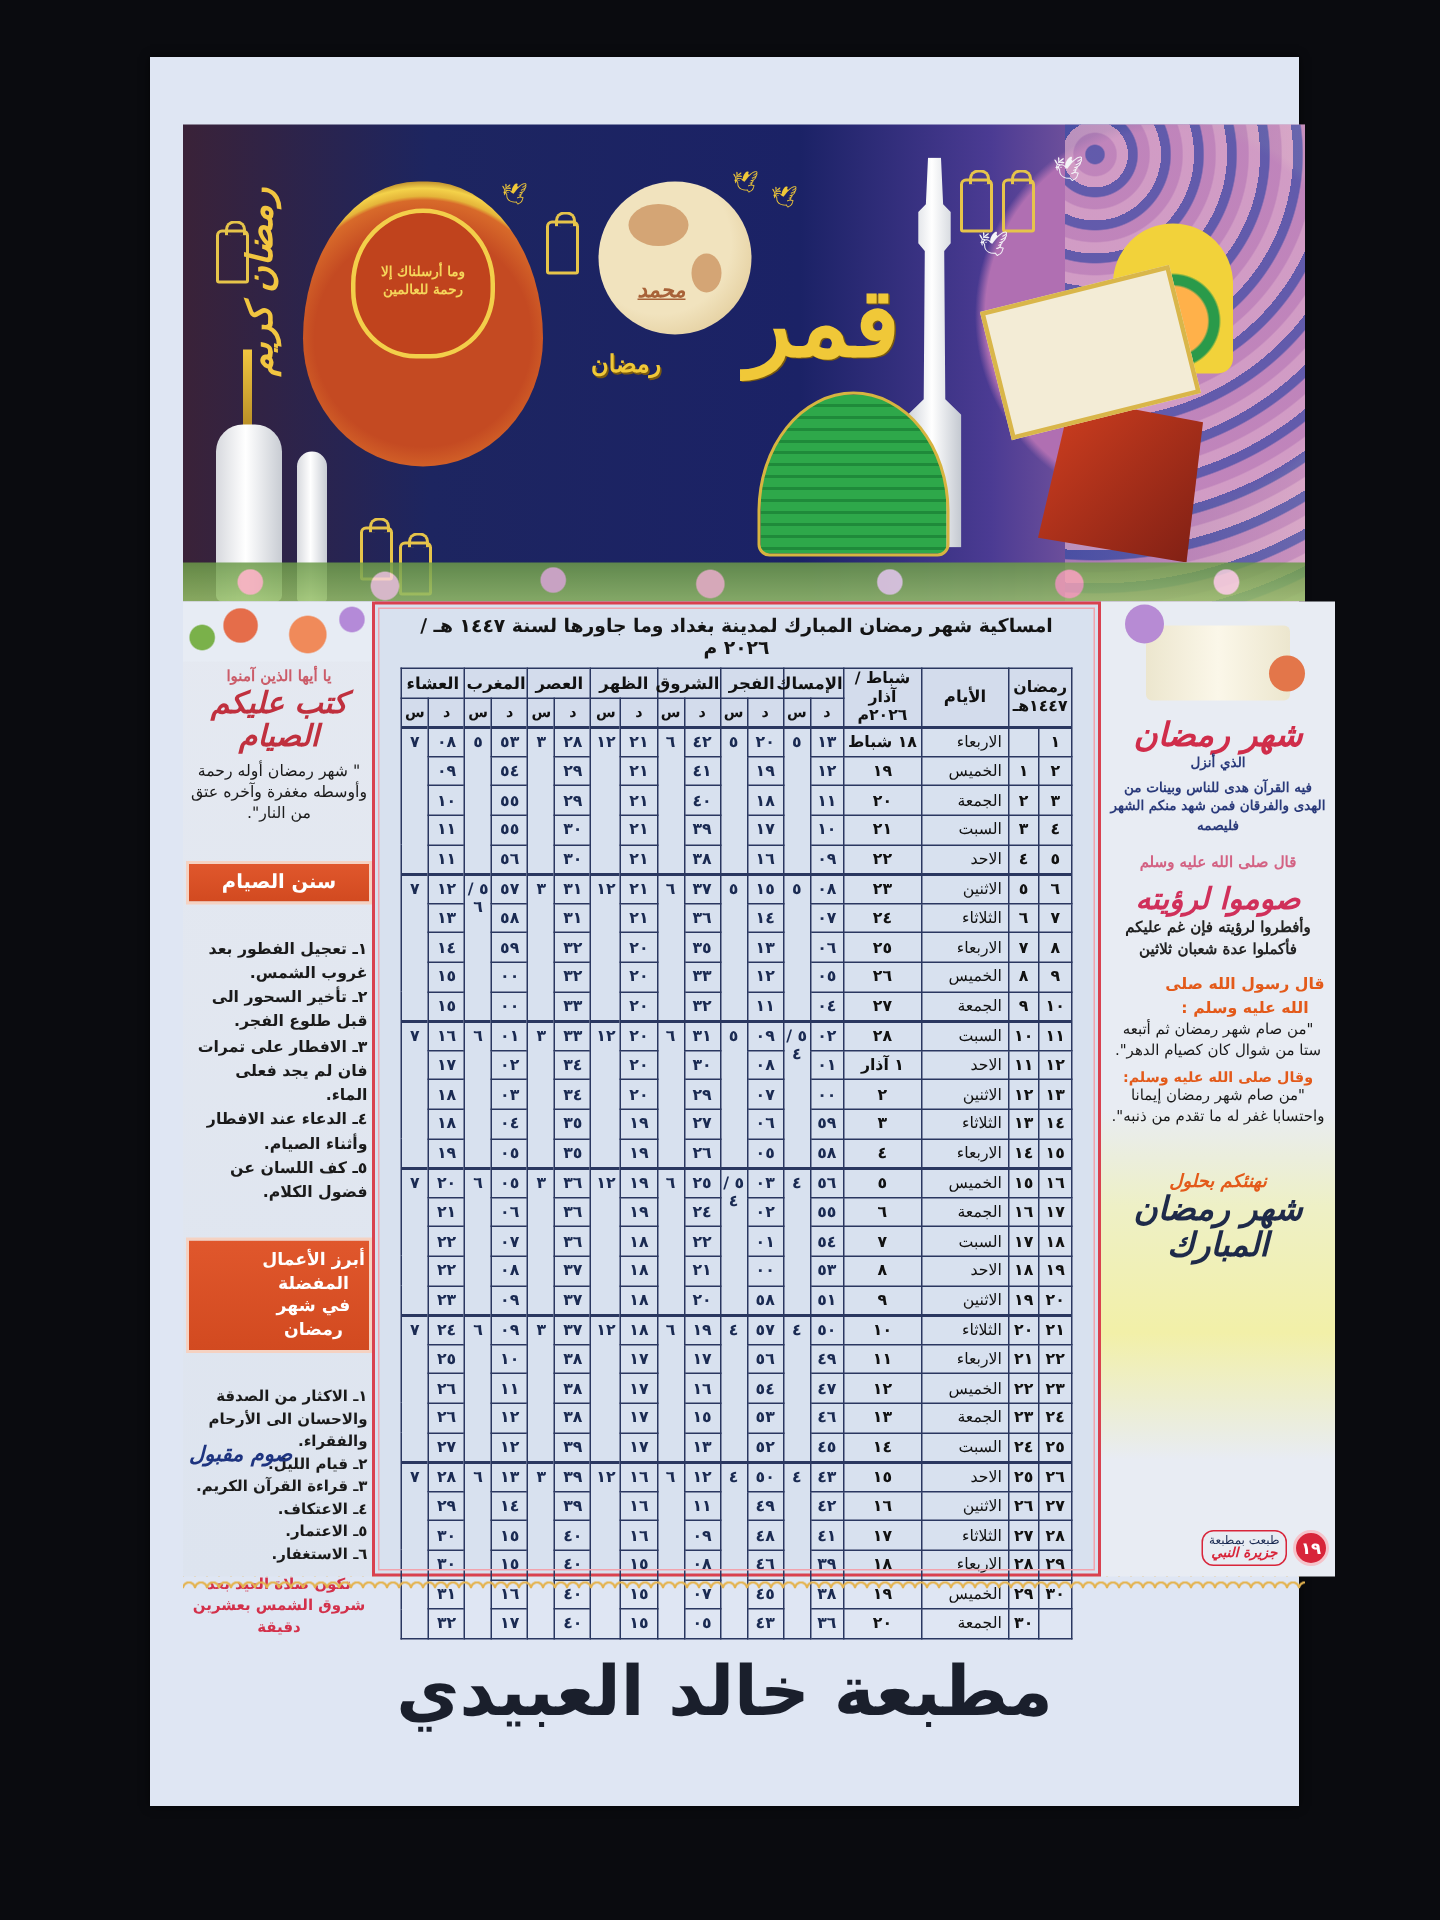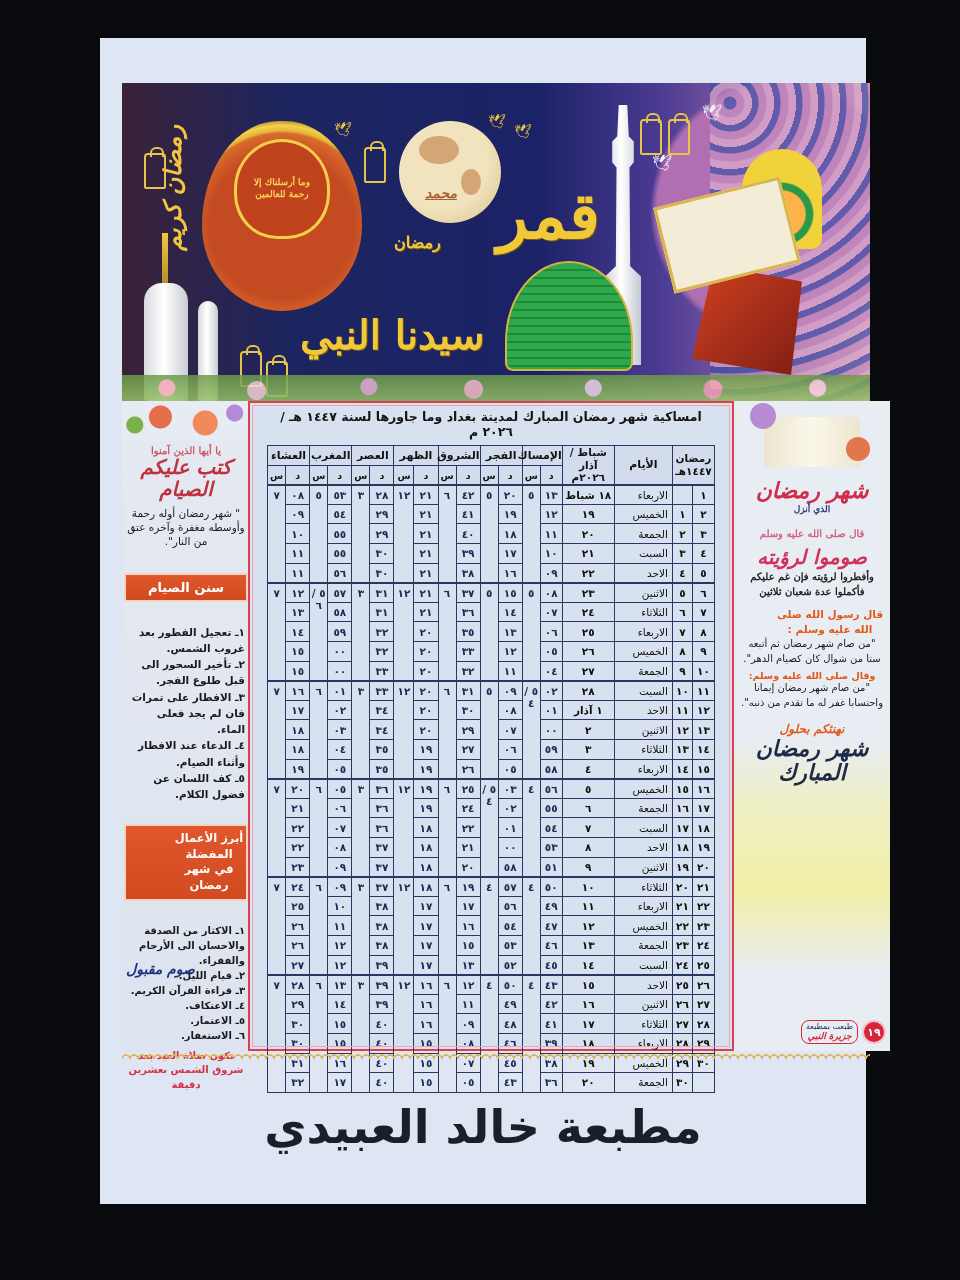--- a/index.html
+++ b/index.html
@@ -171,21 +171,21 @@
   .book::before { content: ""; position: absolute; left: -14px; top: -14px; width: 26px; height: 26px; border-radius: 50%; background: #b78bd4; }
   .book::after { content: ""; position: absolute; right: -10px; top: 20px; width: 24px; height: 24px; border-radius: 50%; background: #e3764a; }
   .rc-red { color: #d02d4a; font: bold italic 22px "DejaVu Serif", serif; margin-top: 12px; line-height: 1; }
   .rc-blue-sm { color: #2a3a7a; font: bold 9px "DejaVu Serif", serif; line-height: 1.4; padding: 2px 6px; }
   .rc-pink-sm { color: #d04a70; font: bold 10px "DejaVu Serif", serif; margin-top: 10px; opacity: .85; }
   .rc-pink-lg { color: #d0305a; font: bold italic 20px "DejaVu Serif", serif; margin-top: 6px; }
   .rc-dark { color: #222; font: bold 10px "DejaVu Serif", serif; line-height: 1.5; }
   .rc-orange { color: #e35a1a; font: bold 10.5px "DejaVu Sans", sans-serif; line-height: 1.45; margin-top: 8px; padding-left: 36px; }
   .rc-hadith { color: #1a1a1a; font: 10px "DejaVu Sans", sans-serif; line-height: 1.45; padding: 0 6px; }
   .rc-orange-sm { color: #e35a1a; font: bold 9.5px "DejaVu Sans", sans-serif; margin-top: 4px; }
-  .rc-congrats { color: #e35a1a; font: bold italic 12px "DejaVu Serif", serif; margin-top: 12px; }
+  .rc-congrats { color: #e35a1a; font: bold italic 12px "DejaVu Serif", serif; margin-top: 27px; }
   .rc-mubarak { color: #1e2a4a; font: bold italic 22px "DejaVu Serif", serif; line-height: 1.1; }
   .printed-box {
     position: absolute; bottom: 6px; right: 4px; width: 128px; height: 26px;
     display: flex; align-items: center; gap: 4px;
   }
   .page-badge {
     width: 24px; height: 24px; border-radius: 50%; background: #d8253a; color: #fff;
     font: bold 11px "DejaVu Sans", sans-serif; display: flex; align-items: center; justify-content: center;
     border: 2px solid #f5c3ca;
   }
@@ -228,21 +228,20 @@
     <div class="crescent-pole"></div>
     <div class="white-minaret"></div>
     <div class="white-minaret small"></div>
     <div class="minaret"></div>
     <div class="dome"></div>
     <div class="big-lantern"></div>
     <div class="quran-stand"></div>
     <div class="quran"></div>
     <div class="title-gold title-1">قمر</div>
     <div class="title-gold title-3">رمضان</div>
-    <div class="title-gold title-2">سيدنا النبي</div>
     <div class="flowers"></div>
   </div>
 
   <div class="left-col">
     <div class="left-flowers"></div>
     <div class="verse-small">يا أيها الذين آمنوا</div>
     <div class="verse-large">كتب عليكم الصيام</div>
     <div class="hadith">" شهر رمضان أوله رحمة وأوسطه مغفرة وآخره عتق من النار".</div>
     <div class="orange-head">سنن الصيام</div>
     <div class="list">
@@ -765,20 +764,21 @@
             <td>٣٢</td>
           </tr>
         </tbody>
     </table>
   </div>
 
   <div class="right-col">
     <div class="book"></div>
     <div class="rc-red">شهر رمضان</div>
     <div class="rc-blue-sm">الذي أنزل</div>
+    <div class="rc-blue-sm">فيه القرآن هدى للناس وبينات من الهدى والفرقان فمن شهد منكم الشهر فليصمه</div>
     <div class="rc-pink-sm">قال صلى الله عليه وسلم</div>
     <div class="rc-pink-lg">صوموا لرؤيته</div>
     <div class="rc-dark">وأفطروا لرؤيته فإن غم عليكم فأكملوا عدة شعبان ثلاثين</div>
     <div class="rc-orange">قال رسول الله صلى الله عليه وسلم :</div>
     <div class="rc-hadith">"من صام شهر رمضان ثم أتبعه ستا من شوال كان كصيام الدهر".</div>
     <div class="rc-orange-sm">وقال صلى الله عليه وسلم:</div>
     <div class="rc-hadith">"من صام شهر رمضان إيمانا واحتسابا غفر له ما تقدم من ذنبه".</div>
     <div class="rc-congrats">نهنئكم بحلول</div>
     <div class="rc-mubarak">شهر رمضان المبارك</div>
     <div class="printed-box">

